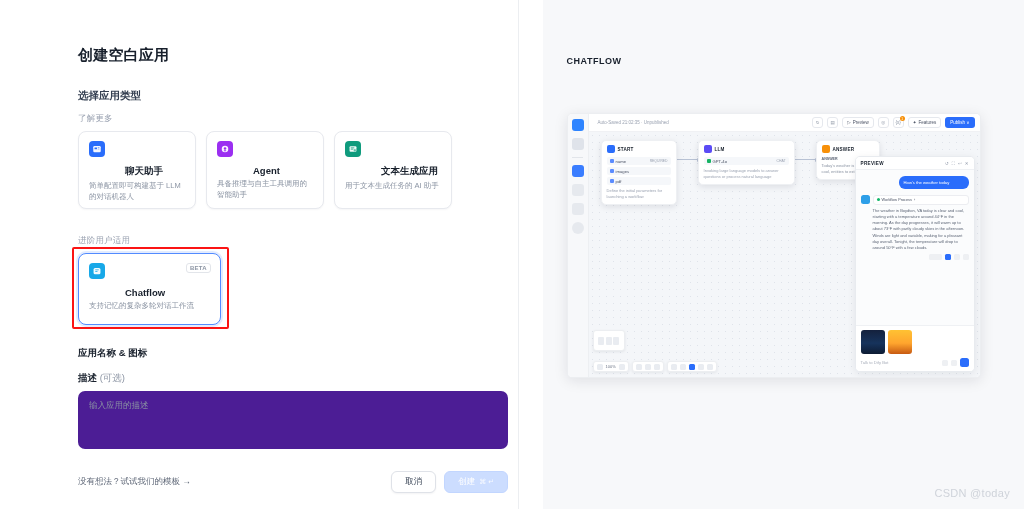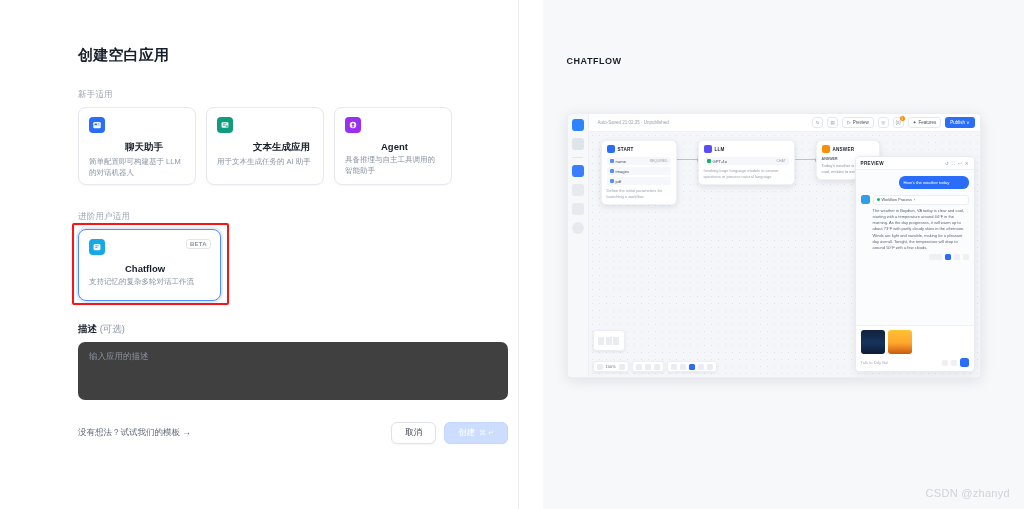--- a/index.html
+++ b/index.html
@@ -76,21 +76,21 @@
     border-radius: 7px; font-size: 8.5px; color: #8b94a3;
     padding: 0 10px; display: flex; align-items: center;
   }
   .avatar {
     width: 36px; height: 36px; border-radius: 9px; background: #fde3c8;
     display: flex; align-items: center; justify-content: center; flex: none;
     margin-top: -8px;
   }
   .avatar svg { width: 24px; height: 24px; }
   .textarea {
-    width: 430px; height: 58px; background: #404040; border-radius: 7px;
+    width: 430px; height: 58px; background: #4c1d95; border-radius: 7px;
     font-size: 8.5px; color: #8b94a3; padding: 9px 11px;
   }
 
   .footer-row {
     margin-top: 22px; width: 430px;
     display: flex; align-items: center; justify-content: space-between;
   }
   .tmpl-link { font-size: 8.5px; color: #5c6575; cursor: pointer; }
   .btn-group { display: flex; gap: 8px; align-items: center; }
   .btn {
@@ -266,61 +266,62 @@
 </head>
 <body>
 
 <div id="root">
 
   <div class="left-panel">
     <div class="left-inner">
 
       <div class="dlg-title">创建空白应用</div>
 
-
-      <div class="group-label">新手适用</div>
+      <div class="section-label">选择应用类型</div>
+
+      <div class="group-label">了解更多</div>
 
       <div class="card-row">
 
         <div class="card w3">
           <div class="card-icon" style="background:#2a6dfb">
             <svg viewBox="0 0 16 16" fill="none">
                 <rect x="2" y="3" width="12" height="10" rx="2" fill="#fff" opacity=".95"></rect>
                 <rect x="4" y="5.5" width="4" height="3" rx=".6" fill="#2a6dfb"></rect>
                 <rect x="9" y="5.5" width="3" height="1" rx=".4" fill="#2a6dfb"></rect>
                 <rect x="9" y="7.5" width="3" height="1" rx=".4" fill="#2a6dfb"></rect>
               </svg>
           </div>
           <div class="card-title">聊天助手</div>
           <div class="card-desc">简单配置即可构建基于 LLM 的对话机器人</div>
         </div>
 
         <div class="card w3">
+          <div class="card-icon" style="background:#9b2ff1">
+            <svg viewBox="0 0 16 16" fill="none">
+                <circle cx="8" cy="8" r="5.2" fill="#fff" opacity=".95"></circle>
+                <circle cx="8" cy="7" r="2" fill="#9b2ff1"></circle>
+                <rect x="6" y="10" width="4" height="1.4" rx=".7" fill="#9b2ff1"></rect>
+              </svg>
+          </div>
+          <div class="card-title">Agent</div>
+          <div class="card-desc">具备推理与自主工具调用的智能助手</div>
+        </div>
+
+        <div class="card w3">
           <div class="card-icon" style="background:#0f9b7d">
             <svg viewBox="0 0 16 16" fill="none">
                 <rect x="2.5" y="3.5" width="11" height="9" rx="1.6" fill="#fff" opacity=".95"></rect>
                 <rect x="4.2" y="5.6" width="6" height="1" rx=".5" fill="#0f9b7d"></rect>
                 <rect x="4.2" y="7.6" width="4.5" height="1" rx=".5" fill="#0f9b7d"></rect>
                 <path d="M11 8.4v3M9.5 9.9h3" stroke="#0f9b7d" stroke-width="1" stroke-linecap="round"></path>
               </svg>
           </div>
           <div class="card-title">文本生成应用</div>
           <div class="card-desc">用于文本生成任务的 AI 助手</div>
-        </div>
-
-        <div class="card w3">
-          <div class="card-icon" style="background:#9b2ff1">
-            <svg viewBox="0 0 16 16" fill="none">
-                <circle cx="8" cy="8" r="5.2" fill="#fff" opacity=".95"></circle>
-                <circle cx="8" cy="7" r="2" fill="#9b2ff1"></circle>
-                <rect x="6" y="10" width="4" height="1.4" rx=".7" fill="#9b2ff1"></rect>
-              </svg>
-          </div>
-          <div class="card-title">Agent</div>
-          <div class="card-desc">具备推理与自主工具调用的智能助手</div>
         </div>
 
       </div>
 
       <div class="advanced-wrap">
         <div class="group-label">进阶用户适用</div>
         <div class="redbox"></div>
 
         <div class="card-row">
 
@@ -335,20 +336,21 @@
             </div>
             <div class="card-title">Chatflow</div>
             <div class="card-desc">支持记忆的复杂多轮对话工作流</div>
           </div>
 
 
         </div>
       </div>
 
       <div class="form-block">
+        <div class="field-label">应用名称 &amp; 图标</div>
 
         <div class="field-label" style="margin-top:12px">
           <span>描述</span>
           <span class="opt">(可选)</span>
         </div>
         <div class="textarea">输入应用的描述</div>
 
         <div class="footer-row">
           <div class="tmpl-link">没有想法？试试我们的模板  →</div>
           <div class="btn-group">
@@ -516,15 +518,15 @@
             <div class="bb-ico"></div>
             <div class="bb-ico act"></div>
             <div class="bb-ico"></div>
             <div class="bb-ico"></div>
           </div>
         </div>
 
       </div>
     </div>
 
-    <div class="watermark">CSDN @zhanyd</div>
+    <div class="watermark">CSDN @today</div>
   </div>
 </div>
 
 </body></html>

